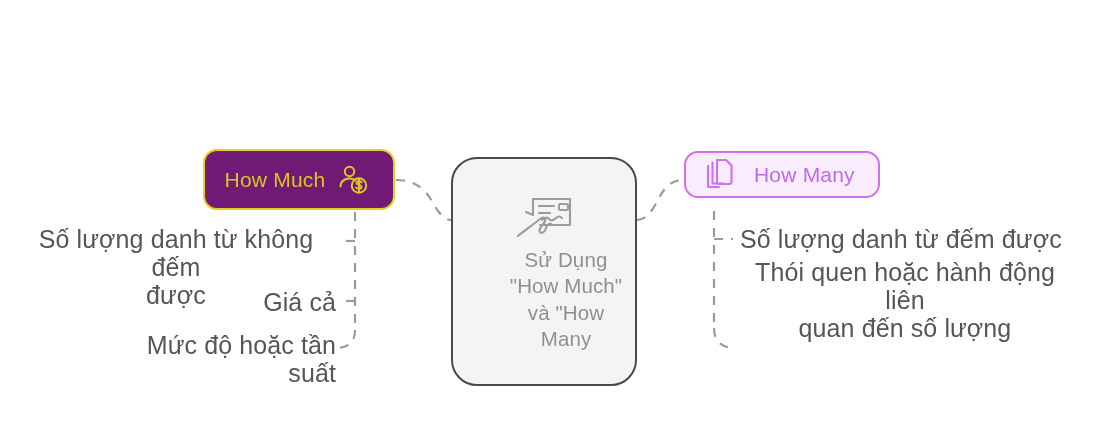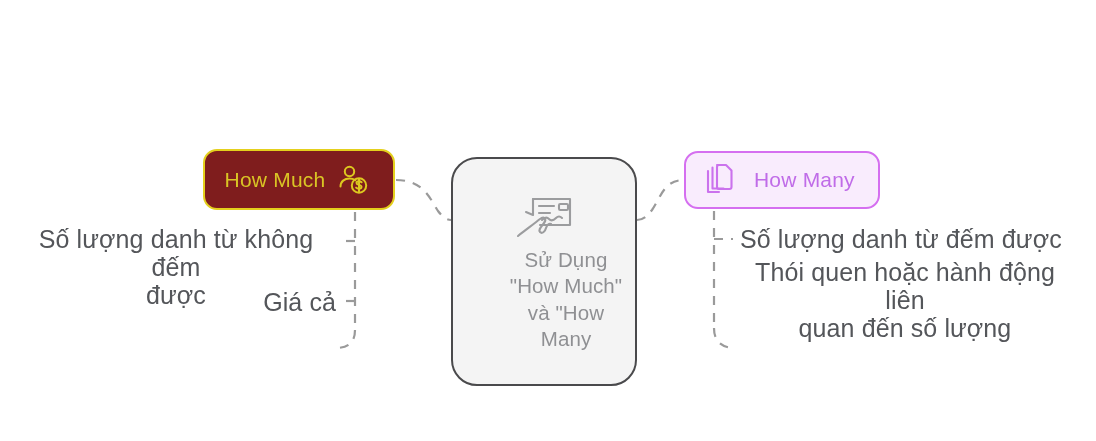--- a/index.html
+++ b/index.html
@@ -72,33 +72,33 @@
     font-size: 21px;
     letter-spacing: 0.2px;
     white-space: nowrap;
   }
 
   #node-how-much {
     left: 203px;
     top: 149px;
     width: 192px;
     height: 61px;
-    background: #7f1d1d;
+    background: #701a75;
     border: 2.2px solid #e4d01d;
     justify-content: center;
     padding-right: 4px;
   }
   #node-how-much .node-label { color: #d9c425; }
   #node-how-much .node-icon { margin-left: 12px; line-height: 0; }
 
   #node-how-many {
     left: 684px;
     top: 151px;
     width: 196px;
-    height: 58px;
+    height: 47px;
     background: #f9ecfd;
     border: 2.2px solid #d56ff0;
     padding-left: 18px;
   }
   #node-how-many .node-label { color: #c06ce8; margin-left: 18px; }
   #node-how-many .node-icon { line-height: 0; }
 
   
   .leaf-label {
     position: absolute;
@@ -184,18 +184,19 @@
         <path d="M8.5 4.5 V25.5 H19.5"></path>
         <path d="M13 2 H22 L27.5 7.5 V24 c0 1.1 -0.9 2 -2 2 H15 c-1.1 0 -2 -0.9 -2 -2 V4 c0 -1.1 0.9 -2 2 -2 z"></path>
       </svg>
     </span>
     <span class="node-label">How Many</span>
   </div>
 
   <div class="leaf-label leaf-left" id="leaf-l1">Số lượng danh từ không đếm
 được</div>
   <div class="leaf-label leaf-left" id="leaf-l2">Giá cả</div>
+  <div class="leaf-label leaf-left" id="leaf-l3">Mức độ hoặc tần suất</div>
 
   <div class="leaf-label leaf-right" id="leaf-r1">Số lượng danh từ đếm được</div>
   <div class="leaf-label leaf-right" id="leaf-r2">Thói quen hoặc hành động liên
 quan đến số lượng</div>
 
 </div>
 
 </body></html>

